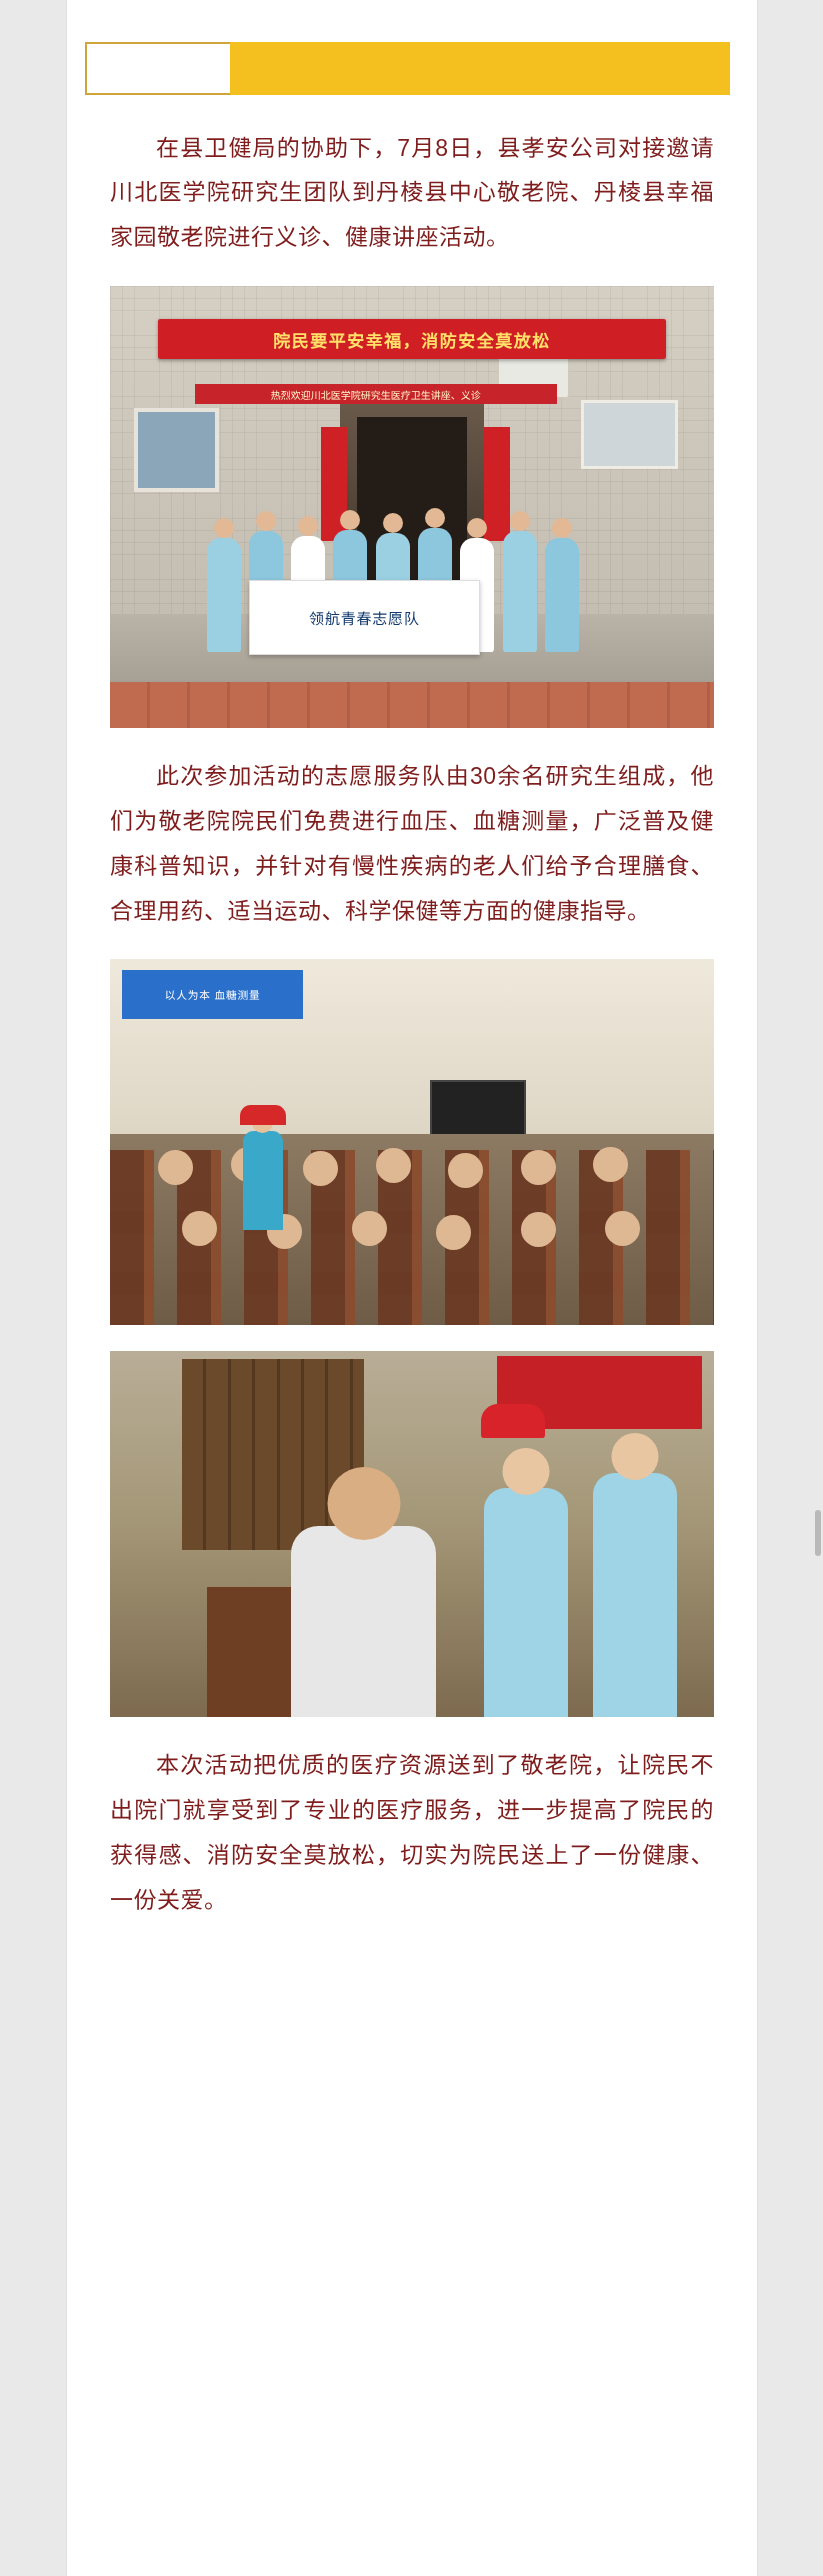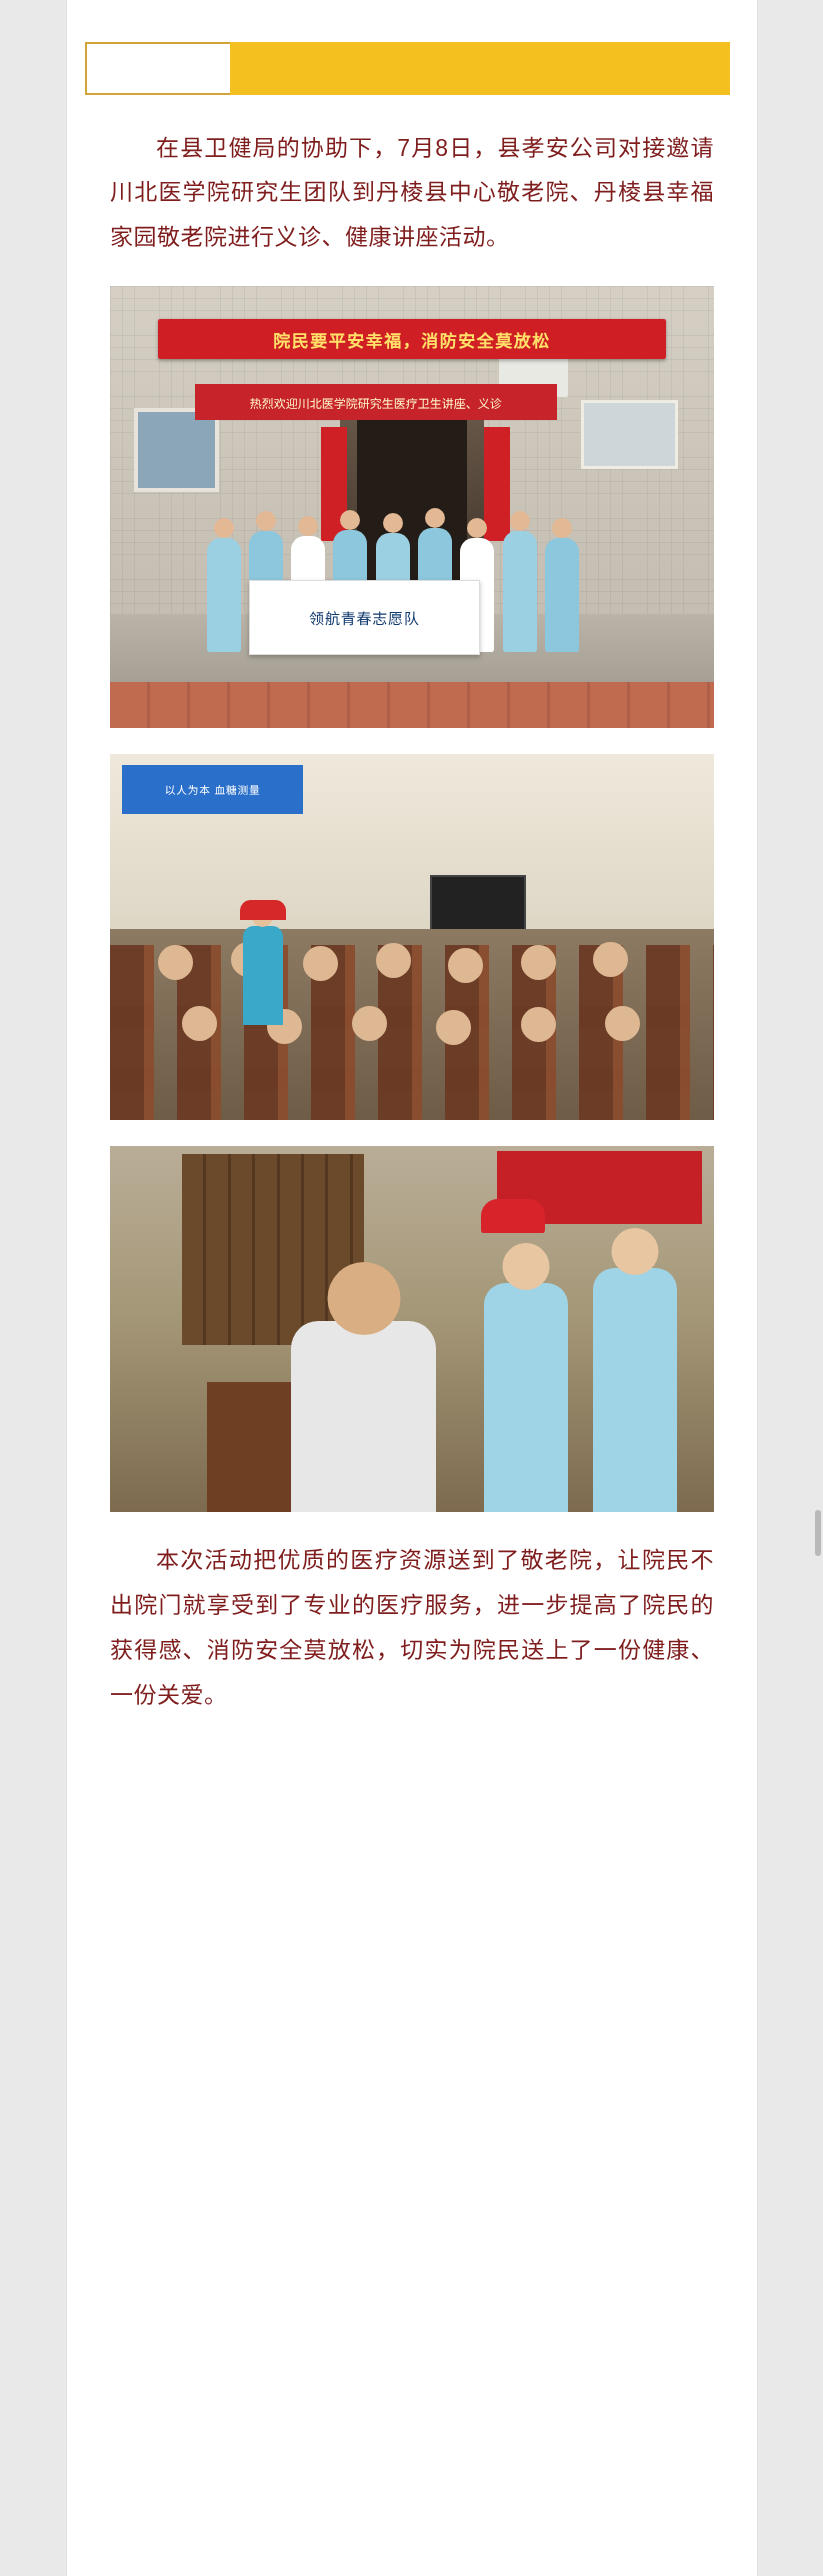--- a/index.html
+++ b/index.html
@@ -120,22 +120,22 @@
   .p1 .banner {
     position: absolute; left: 8%; top: 20px; width: 84%; height: 40px;
     background: #cf1f24; border-radius: 2.3px;
     color: #ffe16a; font-size: 17px; font-weight: bold;
     display:flex; align-items:center; justify-content:center;
     letter-spacing: 1.5px;
     box-shadow: 0 1.5px 3.8px rgba(0,0,0,0.3);
     margin-top: 13px;
   }
   .p1 .banner2 {
-    position: absolute; left: 14%; top: 98px; width: 60%; height: 36px;
-    background: #c6242a; color:#fff6c9; font-size: 12px;
+    position: absolute; left: 14%; top: 98px; width: 60%; height: 20px;
+    background: #c6242a; color:#fff6c9; font-size: 10px;
     display:flex; align-items:center; justify-content:center;
   }
   .p1 .ac {
     position:absolute; right: 24%; top: 69px; width: 69px; height: 41px;
     background:#e9e9e4; border:1.5px solid #cfcabb; border-radius:3.1px;
   }
   .p1 .couplet-l, .p1 .couplet-r {
     position:absolute; top:141px; width:26px; height:114px; background:#cf2026;
   }
   .p1 .couplet-l { left:35%; }
@@ -321,20 +321,21 @@
                 <span class="head"></span>
               </div>
             <div class="person" style="left:72%;height:114px;background:#8dc7dd;">
                 <span class="head"></span>
               </div>
           </div>
           <div class="flag">领航青春志愿队</div>
         </div>
       </div>
 
+      <p class="para">此次参加活动的志愿服务队由30余名研究生组成，他们为敬老院院民们免费进行血压、血糖测量，广泛普及健康科普知识，并针对有慢性疾病的老人们给予合理膳食、合理用药、适当运动、科学保健等方面的健康指导。</p>
 
       <div class="figure">
         <div class="photo p2">
           <div class="wallbg"></div>
           <div class="poster">以人为本 血糖测量</div>
           <div class="screen"></div>
           <div class="floor"></div>
           <div class="chairrow" style="top:191px;"></div>
           <div class="chairrow" style="top:252px;"></div>
           <div class="chairrow" style="top:313px;"></div>

